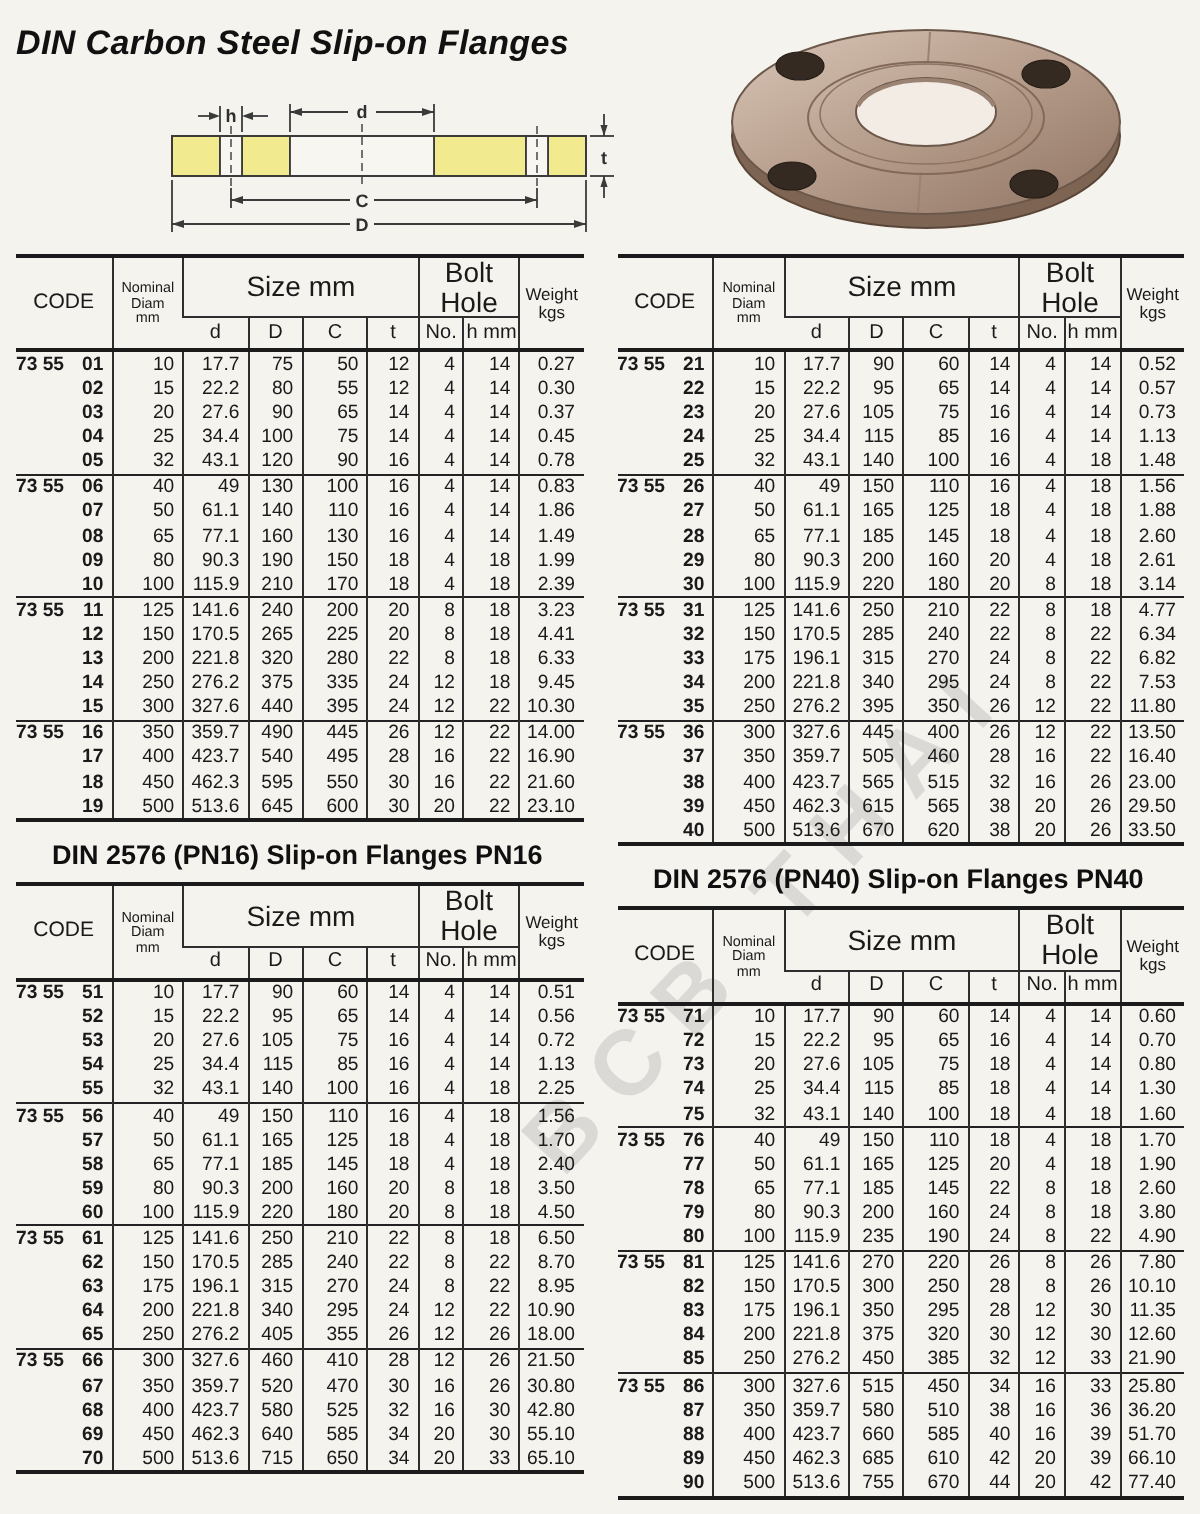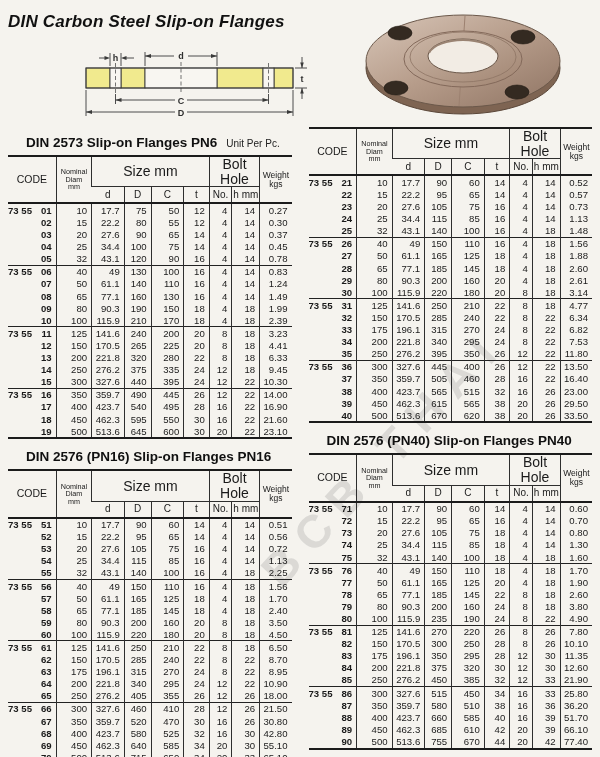--- a/index.html
+++ b/index.html
@@ -143,23 +143,20 @@
         <ellipse cx="180" cy="31" rx="12" ry="7"></ellipse>
         <ellipse cx="53" cy="82" rx="12" ry="7"></ellipse>
         <ellipse cx="174" cy="86" rx="12" ry="7"></ellipse>
       </g>
     </svg>
   </div>
 
   <div class="cols">
     <div class="col">
       <section>
-        <div class="ttl-row">
-          <span class="ttl">DIN 2573 Slip-on Flanges PN6</span><span class="sub">Unit Per Pc.</span>
-        </div>
         <table class="spec">
             <colgroup>
               <col style="width: 17%;">
               <col style="width: 12.5%;">
               <col style="width: 11.5%;">
               <col style="width: 9.5%;">
               <col style="width: 11.5%;">
               <col style="width: 9%;">
               <col style="width: 8%;">
               <col style="width: 9.8%;">
@@ -279,21 +276,21 @@
                   <span class="pre"></span>
                   <span class="suf">07</span>
                 </td>
                 <td class="c-nom">50</td>
                 <td class="c-d">61.1</td>
                 <td class="c-D">140</td>
                 <td class="c-C">110</td>
                 <td class="c-t">16</td>
                 <td class="c-no">4</td>
                 <td class="c-h">14</td>
-                <td class="c-w">1.24</td>
+                <td class="c-w">1.86</td>
               </tr>
               <tr>
                 <td class="code">
                   <span class="pre"></span>
                   <span class="suf">08</span>
                 </td>
                 <td class="c-nom">65</td>
                 <td class="c-d">77.1</td>
                 <td class="c-D">160</td>
                 <td class="c-C">130</td>

